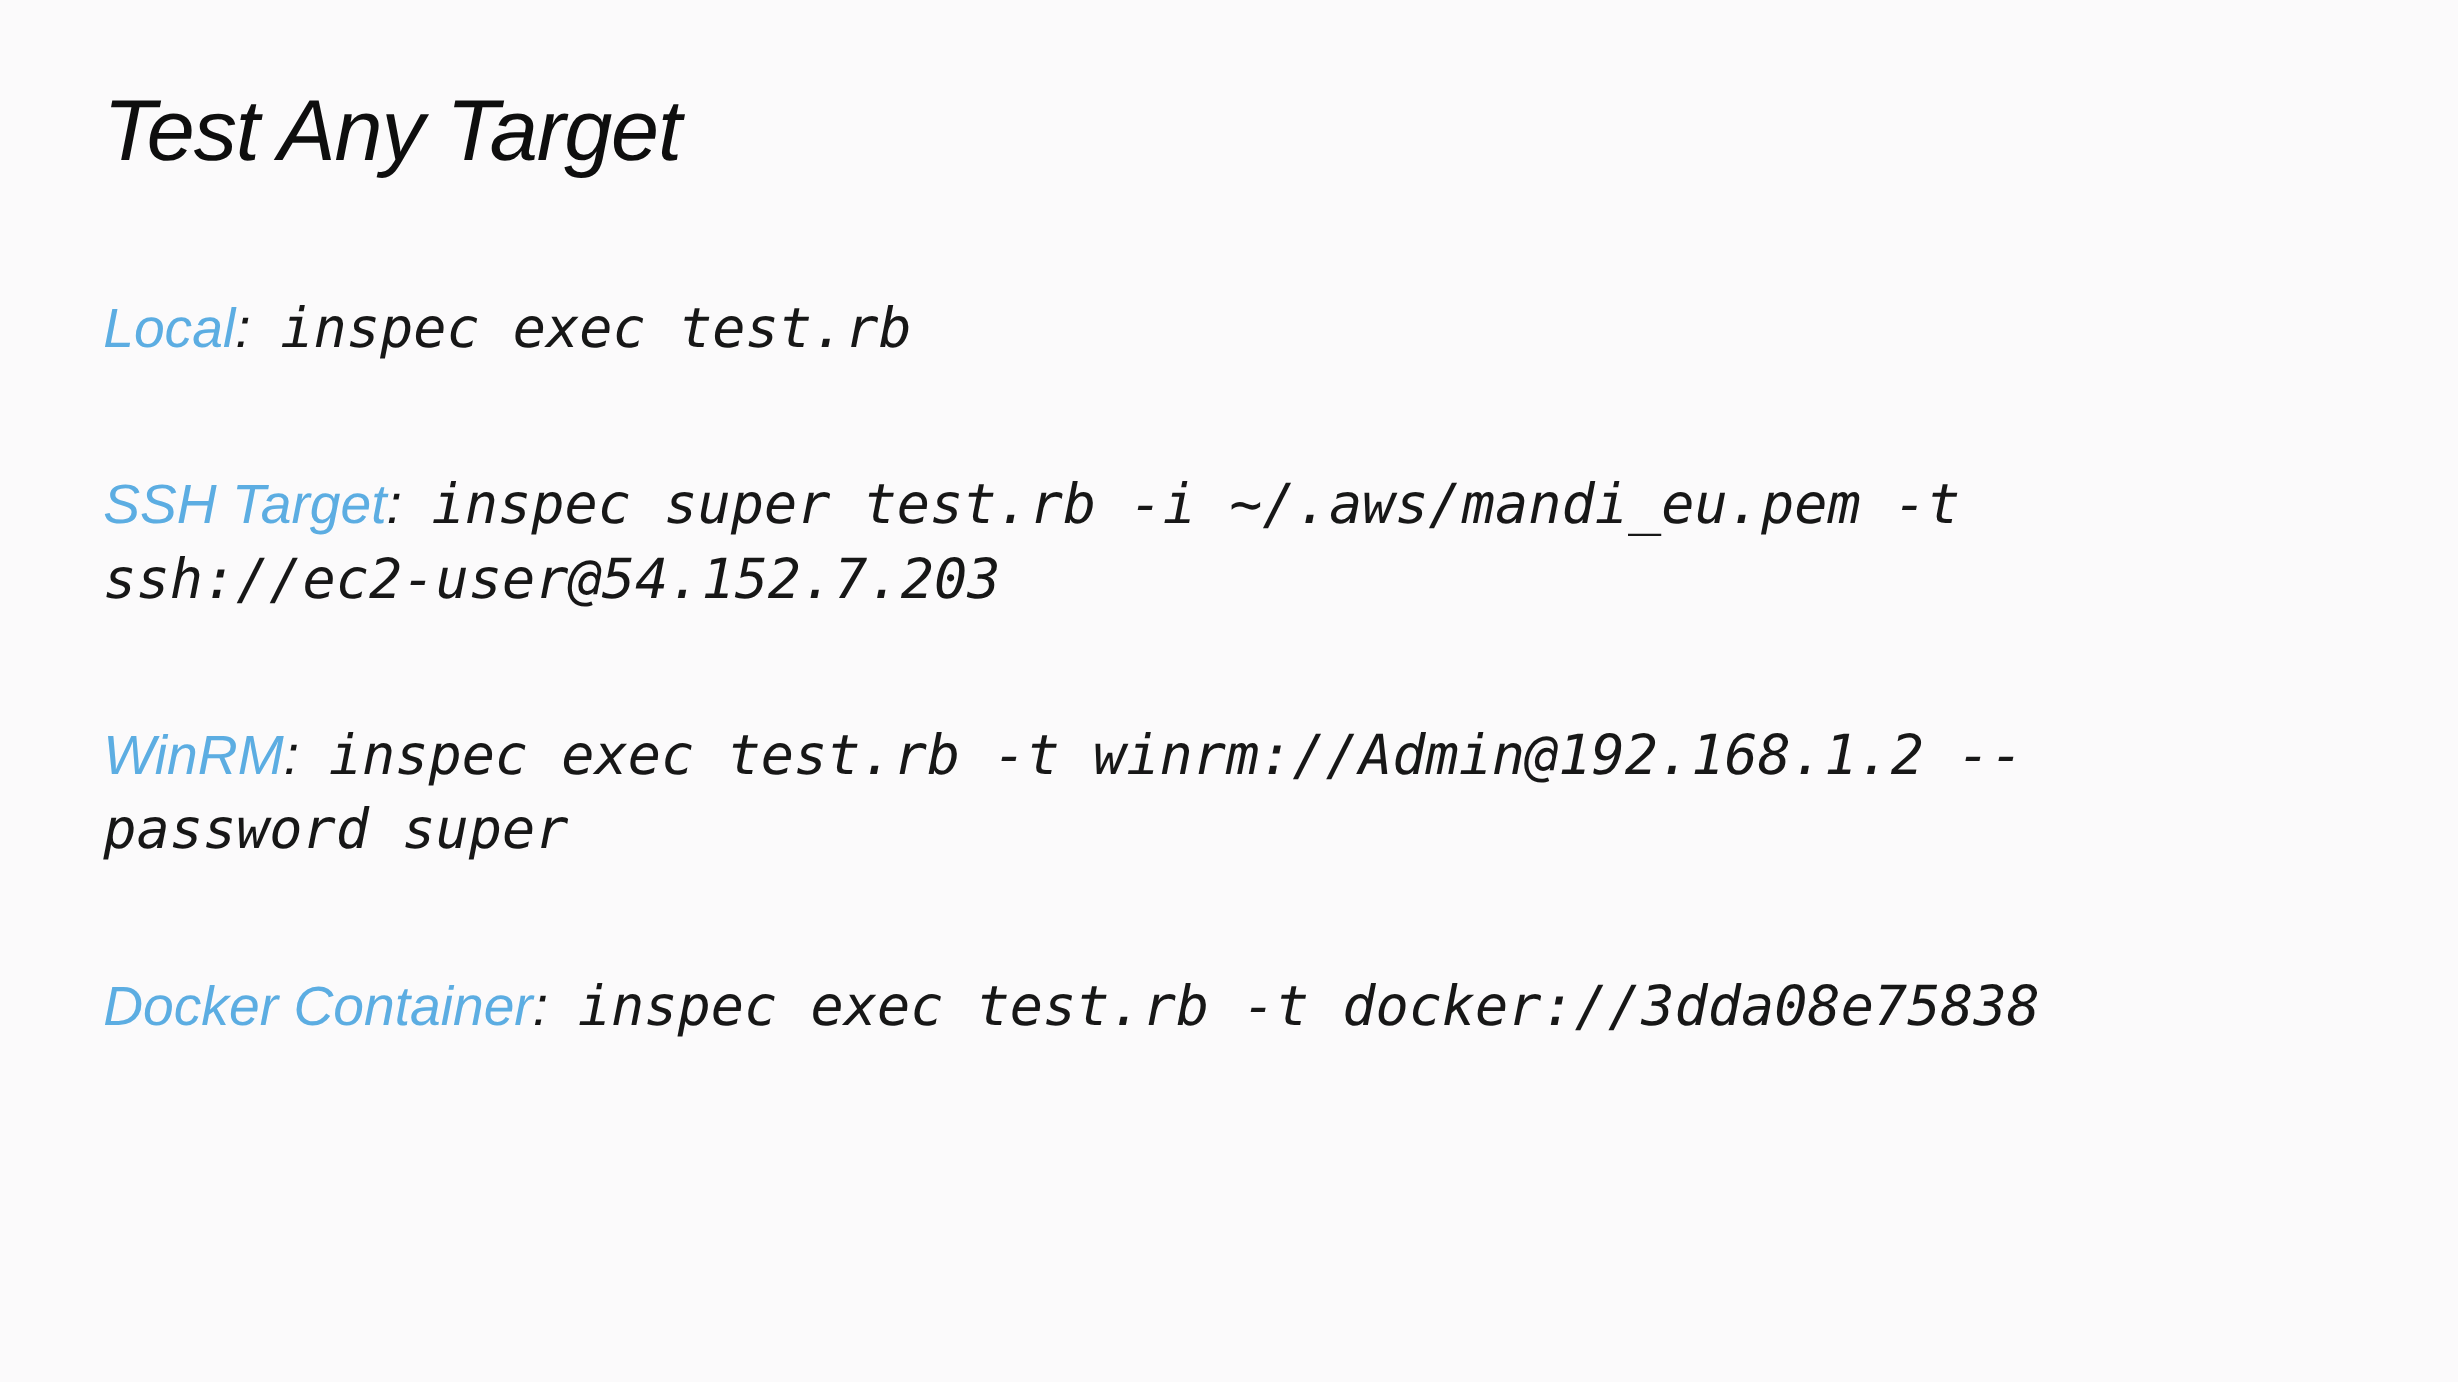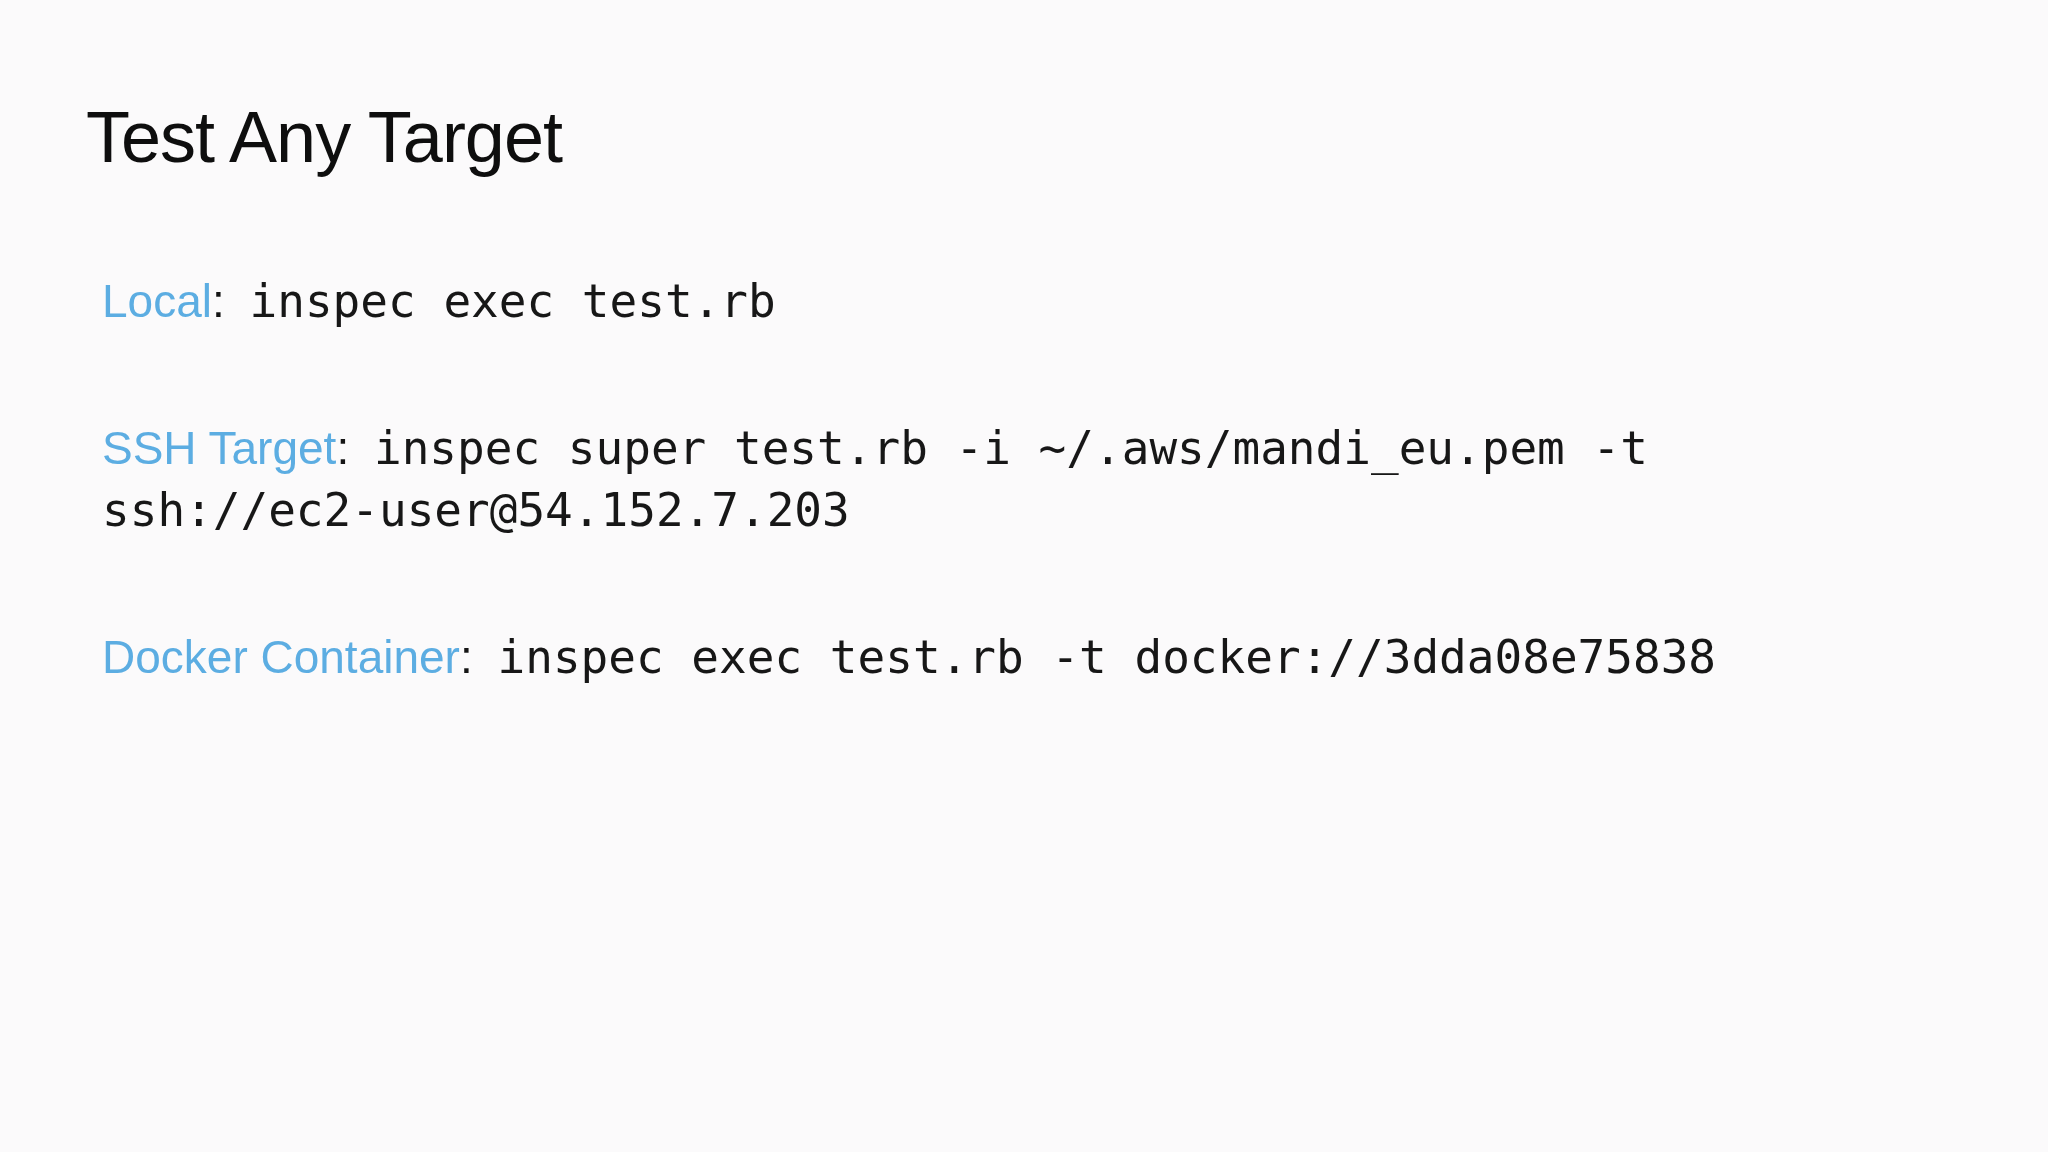--- a/index.html
+++ b/index.html
@@ -7,38 +7,39 @@
     width: 2048px;
     height: 1152px;
     background: #fbfafb;
     overflow: hidden;
   }
   .slide {
     position: relative;
     width: 2048px;
     height: 1152px;
     box-sizing: border-box;
-    padding: 92px 90px 0 86px;
+    padding: 64px 90px 0 86px;
     font-family: "Liberation Sans", sans-serif;
     color: #151515;
+    font-style: italic;
   }
   .title {
     margin: 0;
     font-size: 72px;
     font-weight: 400;
     line-height: 90px;
     color: #0e0e0e;
     letter-spacing: -1px;
   }
   .entries {
     margin-top: 88px;
     max-width: 1780px;
   }
   .entry {
-    margin: 16px;
+    margin: 0;
     font-size: 46px;
     line-height: 62px;
   }
   .entry + .entry { margin-top: 85px; }
   .label { color: #5cade2; }
   .sep { color: #151515; }
   .command {
     font-family: "DejaVu Sans Mono", monospace;
     font-size: 46px;
     color: #171717;
@@ -78,18 +79,20 @@
 <div class="slide">
 
   <h1 class="title">Test Any Target</h1>
 
   <div class="entries">
     <p class="entry"><span class="label">Local</span><span class="sep">: </span><span class="command">inspec exec test.rb</span></p>
 
     <p class="entry"><span class="label">SSH Target</span><span class="sep">: </span><span class="command">inspec super test.rb -i ~/.aws/mandi_eu.pem -t
 ssh://ec2-user@54.152.7.203</span></p>
 
+    <p class="entry"><span class="label">WinRM</span><span class="sep">: </span><span class="command">inspec exec test.rb -t winrm://Admin@192.168.1.2 --
+password super</span></p>
 
     <p class="entry"><span class="label">Docker Container</span><span class="sep">: </span><span class="command">inspec exec test.rb -t docker://3dda08e75838</span></p>
   </div>
 
 
 </div>
 
 </body></html>

